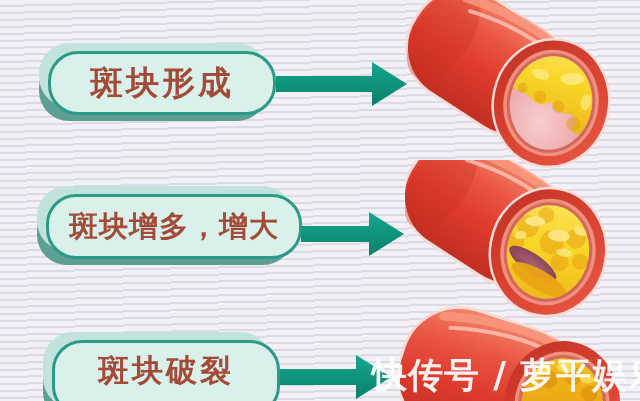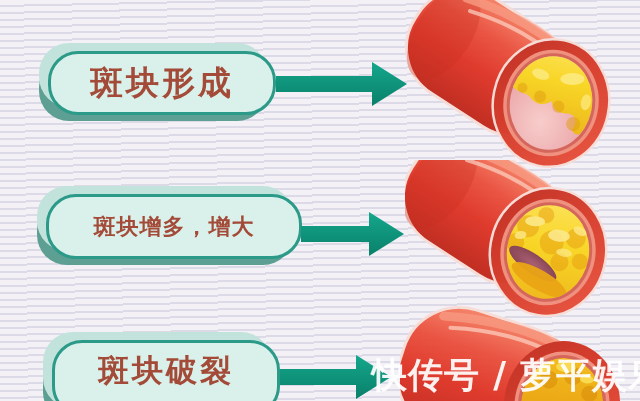--- a/index.html
+++ b/index.html
@@ -26,21 +26,21 @@
   }
   .step-label{
     color:#a34b38;
     font-weight:bold;
     letter-spacing:3px;
     white-space:nowrap;
   }
   .box1{left:48px;top:51px;width:228px;height:64px;}
   .box1 .step-label{font-size:33px;}
   .box2{left:46px;top:194px;width:256px;height:65px;}
-  .box2 .step-label{font-size:22px;letter-spacing:1px;}
+  .box2 .step-label{font-size:29px;letter-spacing:1px;}
   .box3{left:52px;top:340px;width:228px;height:76px;}
   .box3 .step-label{font-size:31px;padding-bottom:14px;}
   .arrow{position:absolute;}
   .a1{left:276px;top:61px;}
   .a2{left:301px;top:211px;}
   .a3{left:280px;top:354px;}
   .vessel{position:absolute;}
   .v1{left:405px;top:0px;}
   .v2{left:405px;top:160px;}
   .v3{left:400px;top:305px;}

